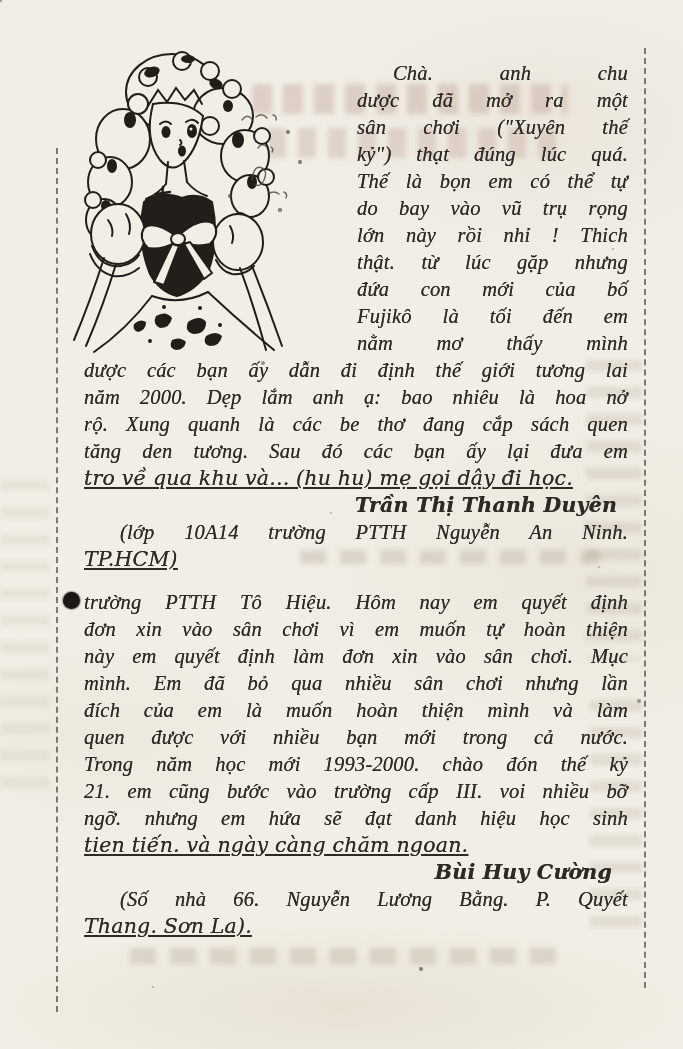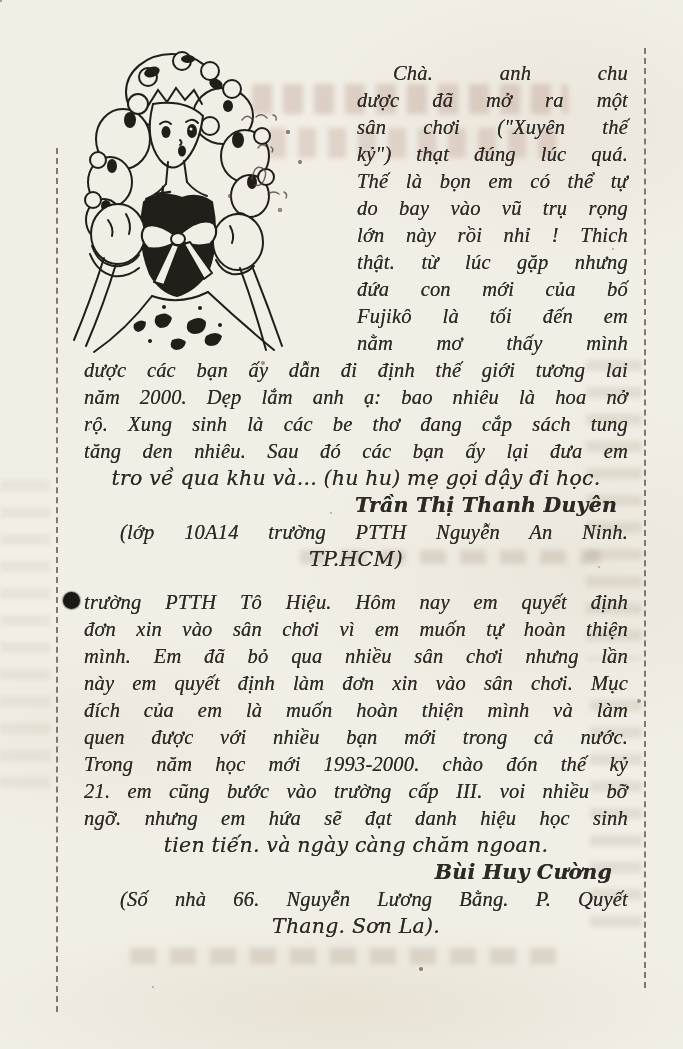--- a/index.html
+++ b/index.html
@@ -14,21 +14,21 @@
       linear-gradient(#f1eee5,#f1eee5);}
   
   .vrule{position:absolute;width:0;border-left:2px dashed rgba(55,50,45,.62);}
   .vrule.left{left:56px;top:148px;height:864px;}
   .vrule.right{left:644px;top:48px;height:940px;}
   
   .txt{color:#2d2a25;font-style:italic;font-size:20.5px;line-height:27px;
        text-shadow:0 0 .6px rgba(45,42,37,.85);letter-spacing:.2px;}
   .col{position:absolute;}
   .jl{height:27px;text-align:justify;text-align-last:justify;white-space:nowrap;font-family:Liberation Serif, serif;}
-  .nl{height:27px;text-align:center;white-space:nowrap;}
+  .nl{height:27px;text-align:left;white-space:nowrap;text-decoration:underline;}
   .indent1{padding-left:36px;}
   .indent2{padding-left:26px;}
   .sig{height:27px;font-weight:bold;text-align:right;white-space:nowrap;}
   .bullet{position:absolute;left:63px;top:592px;width:17px;height:17px;border-radius:50%;
           background:#1b1916;box-shadow:0 0 1px 1px rgba(27,25,22,.4);}
   
   .ghost{position:absolute;filter:blur(2.5px);border-radius:4px;pointer-events:none;}
   .ghost.h1{left:252px;top:84px;width:316px;height:30px;
     background:repeating-linear-gradient(90deg,rgba(176,136,122,.30) 0 20px,transparent 20px 31px);}
   .ghost.h2{left:268px;top:128px;width:300px;height:30px;
@@ -166,34 +166,34 @@
     <div class="jl">lớn này rồi nhỉ ! Thich</div>
     <div class="jl">thật. từ lúc gặp nhưng</div>
     <div class="jl">đứa con mới của bố</div>
     <div class="jl">Fujikô là tối đến em</div>
     <div class="jl">nằm mơ thấy mình</div>
   </div>
 
   <div class="col txt" style="left:84px;top:357px;width:544px;">
     <div class="jl">dược các bạn ấy dẫn đi định thế giới tương lai</div>
     <div class="jl">năm 2000. Dẹp lắm anh ạ: bao nhiêu là hoa nở</div>
-    <div class="jl">rộ. Xung sinh là các be thơ đang cắp sách tung</div>
-    <div class="jl">tăng den nhiêu. Sau đó các bạn ấy lại đưa em</div>
+    <div class="jl">rộ. Xung quanh là các be thơ đang cắp sách quen</div>
+    <div class="jl">tăng den tương. Sau đó các bạn ấy lại đưa em</div>
     <div class="nl">tro về qua khu và... (hu hu) mẹ gọi dậy đi học.</div>
     <div class="sig" style="padding-right:11px;">Trần Thị Thanh Duyên</div>
     <div class="jl indent1">(lớp 10A14 trường PTTH Nguyễn An Ninh.</div>
     <div class="nl">TP.HCM)</div>
   </div>
 
   <div class="bullet"></div>
   <div class="col txt" style="left:84px;top:589px;width:544px;">
     <div class="jl">trường PTTH Tô Hiệu. Hôm nay em quyết định</div>
     <div class="jl">đơn xin vào sân chơi vì em muốn tự hoàn thiện</div>
+    <div class="jl">này em quyết định làm đơn xin vào sân chơi. Mục</div>
     <div class="jl">mình. Em đã bỏ qua nhiều sân chơi nhưng lần</div>
-    <div class="jl">này em quyết định làm đơn xin vào sân chơi. Mục</div>
     <div class="jl">đích của em là muốn hoàn thiện mình và làm</div>
     <div class="jl">quen được với nhiều bạn mới trong cả nước.</div>
     <div class="jl">Trong năm học mới 1993-2000. chào đón thế kỷ</div>
     <div class="jl">21. em cũng bước vào trường cấp III. voi nhiều bỡ</div>
     <div class="jl">ngỡ. nhưng em hứa sẽ đạt danh hiệu học sinh</div>
     <div class="nl">tien tiến. và ngày càng chăm ngoan.</div>
     <div class="sig" style="padding-right:16px;">Bùi Huy Cường</div>
     <div class="jl indent1">(Số nhà 66. Nguyễn Lương Bằng. P. Quyết</div>
     <div class="nl">Thang. Sơn La).</div>
   </div>

